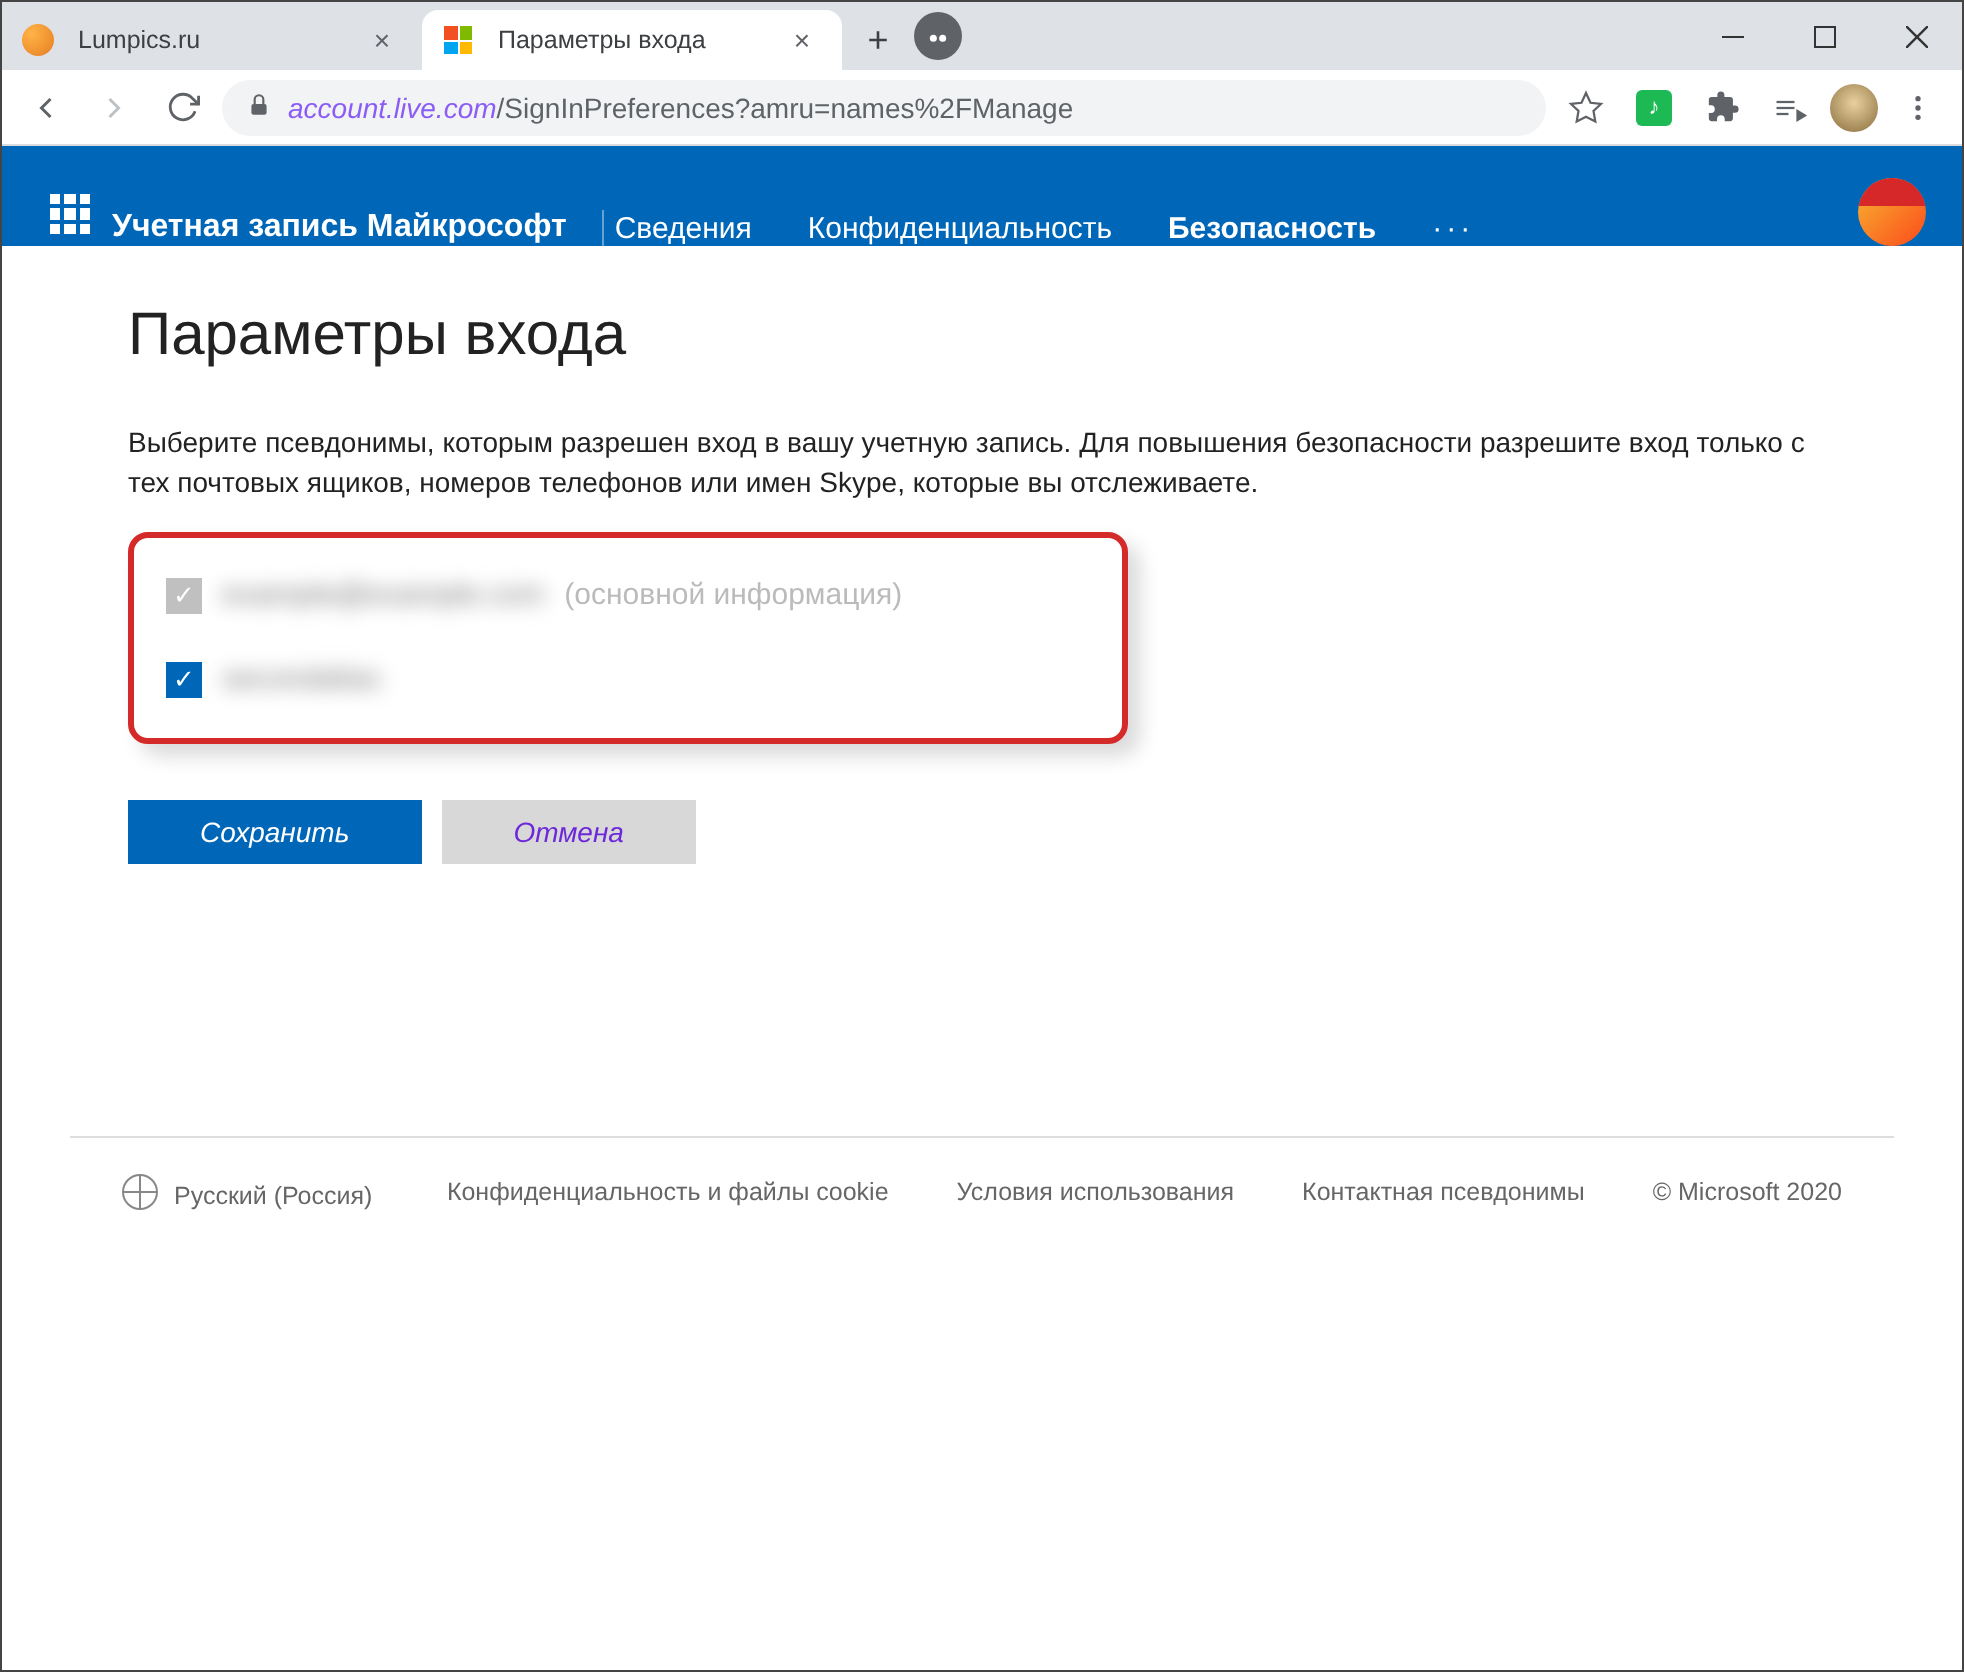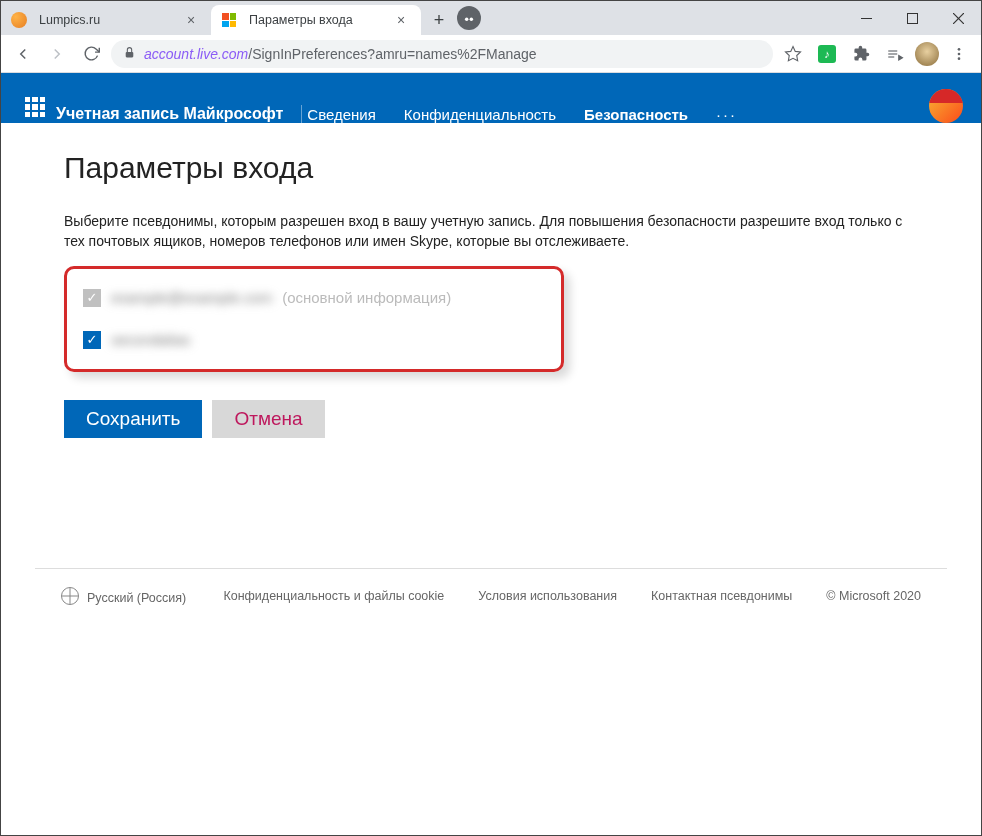--- a/index.html
+++ b/index.html
@@ -52,23 +52,23 @@
 .alias-box { border: 3px solid #d42a2a; border-radius: 10px; padding: 14px 16px; max-width: 500px; position: relative; box-shadow: 6px 6px 10px rgba(0,0,0,.15); margin-bottom: 28px; }
 .alias-row { display: flex; align-items: center; gap: 10px; padding: 6px 0 12px; font-size: 15px; }
 .alias-row + .alias-row { padding-top: 12px; padding-bottom: 6px; }
 .chk { width: 18px; height: 18px; border: 1px solid #888; display: flex; align-items: center; justify-content: center; color: #fff; font-size: 13px; flex-shrink: 0; }
 .chk.disabled { background: #c0c0c0; border-color: #c0c0c0; }
 .chk.checked { background: #0067b8; border-color: #0067b8; }
 .blur { filter: blur(5px); color: #777; }
 .suffix { color: #bbb; }
 
 .btn-row { display: flex; gap: 10px; }
-.btn { padding: 8px 22px; font-size: 19px; border: none; cursor: pointer; }
+.btn { padding: 8px 36px; font-size: 14px; border: none; cursor: pointer; font-style: italic; }
 .btn.primary { background: #0067b8; color: #fff; }
-.btn.secondary { background: #d8d8d8; color: #be185d; }
+.btn.secondary { background: #d8d8d8; color: #6d28d9; }
 
 
 .footer { border-top: 1px solid #ddd; padding: 18px 26px; display: flex; align-items: center; gap: 30px; font-size: 12.5px; color: #666; position: absolute; bottom: 140px; left: 17px; right: 17px; }
 .footer .lang { display: flex; align-items: flex-end; gap: 8px; cursor: pointer; }
 .footer .globe { width: 18px; height: 18px; border: 1.5px solid #888; border-radius: 50%; position: relative; }
 .footer .globe::before{content:"";position:absolute;top:0;bottom:0;left:50%;width:0;border-left:1.5px solid #888;transform:translateX(-50%);}
 .footer .globe::after{content:"";position:absolute;left:0;right:0;top:50%;height:0;border-top:1.5px solid #888;transform:translateY(-50%);}
 .footer .links { margin-left: auto; display: flex; gap: 34px; }
 .footer .links span { cursor: pointer; }
 

